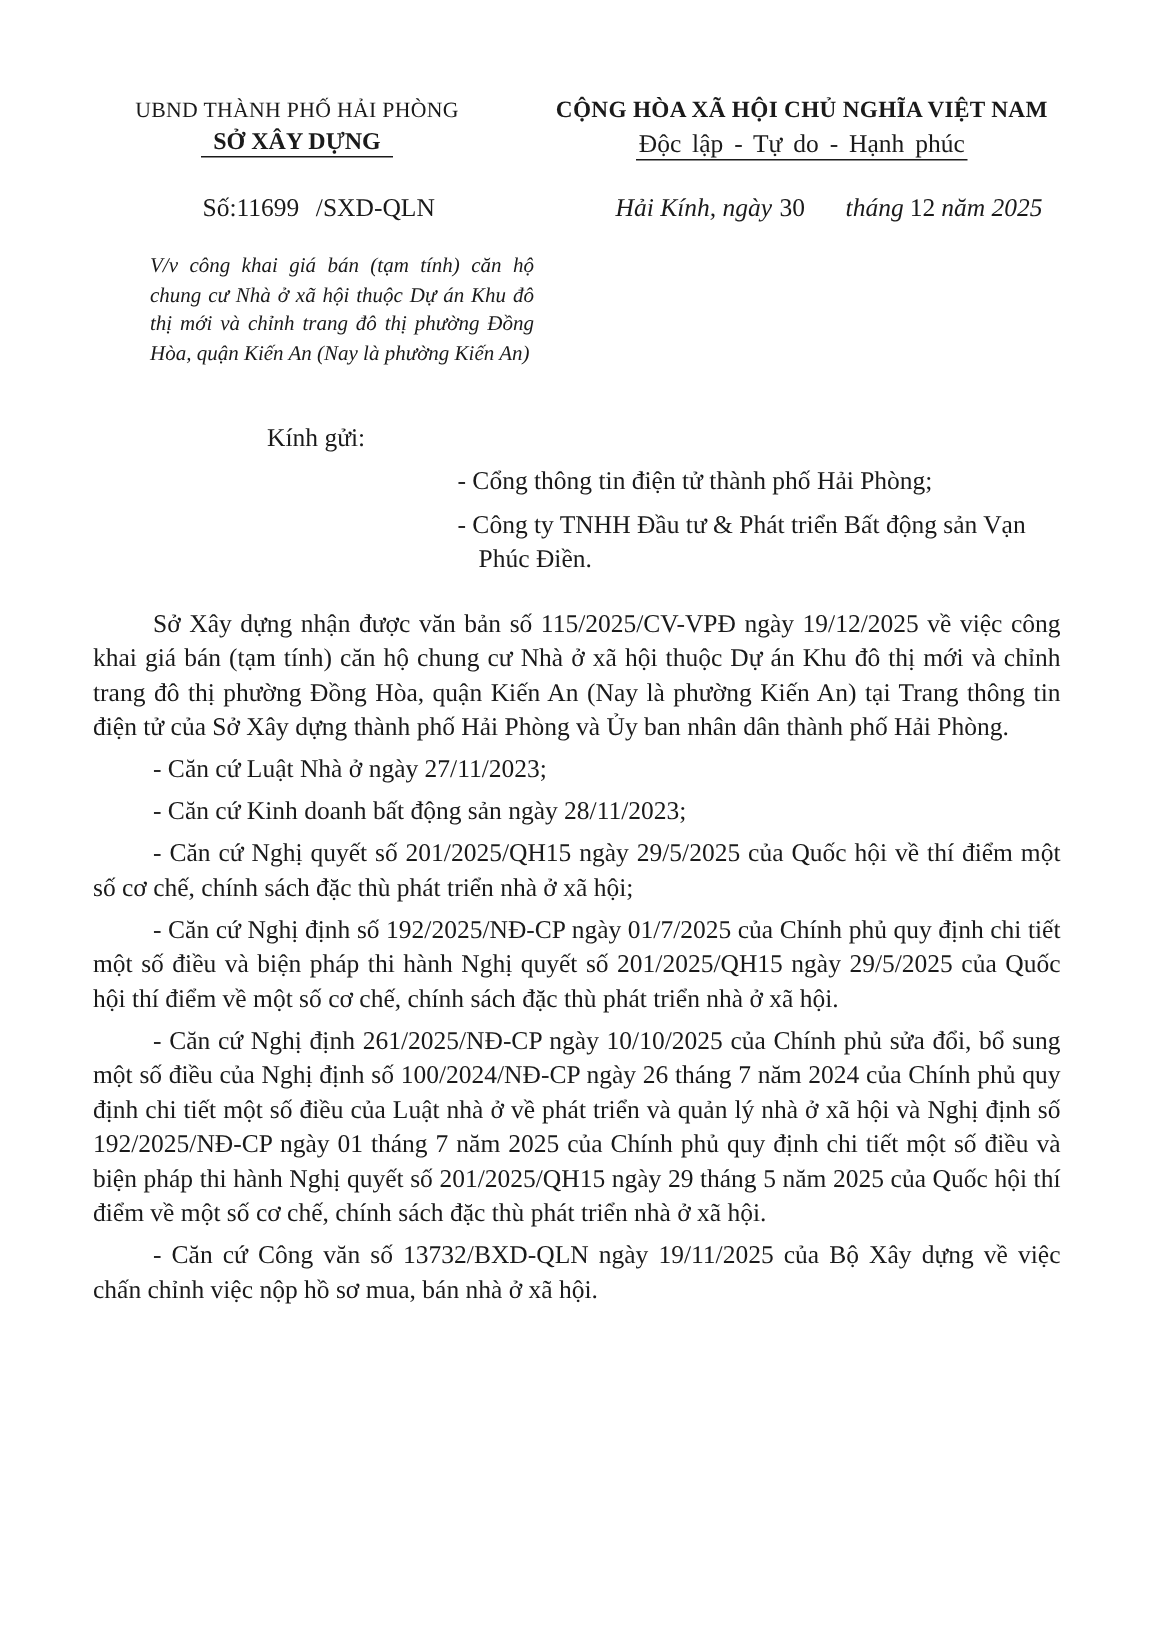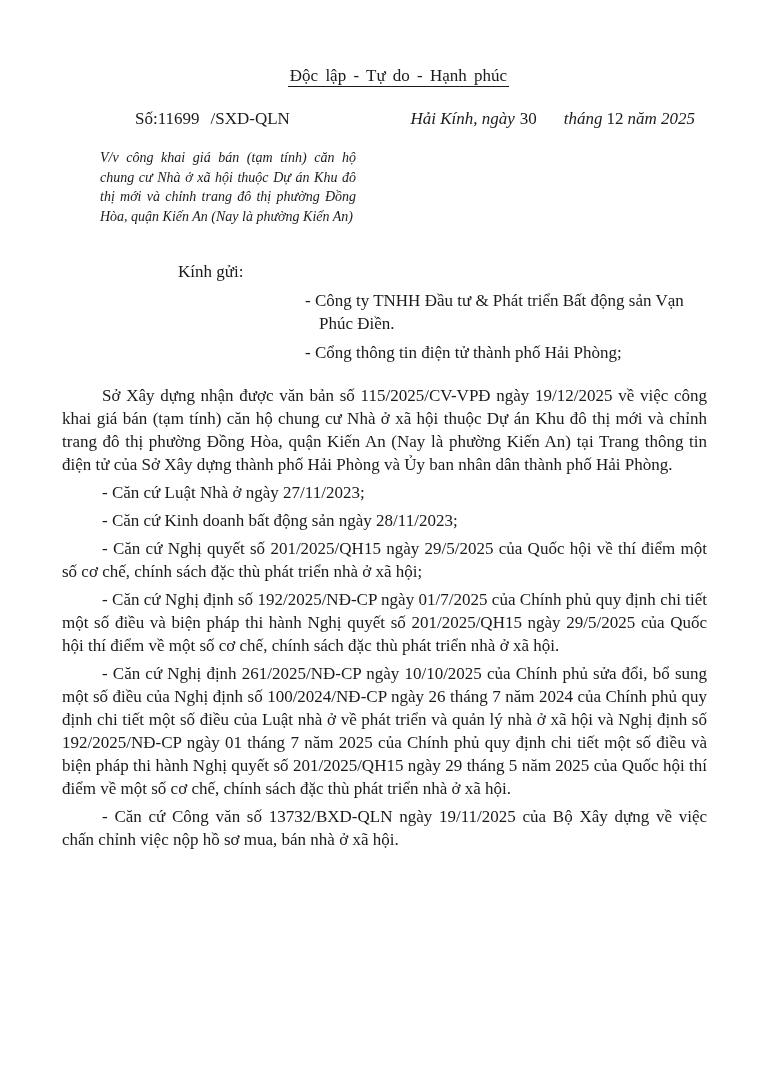--- a/index.html
+++ b/index.html
@@ -46,43 +46,50 @@
   
   .body-text { margin-top:20px; font-size:17px; line-height:23px; text-align:justify; }
   .body-text p { text-indent:40px; margin-bottom:5px; }
 </style>
 </head>
 <body>
 
 <div class="page">
 
   <div class="header">
+    <div class="header-left">
+      <div class="org-name">UBND THÀNH PHỐ HẢI PHÒNG</div>
+      <div class="dept-name">
+        <span>SỞ XÂY DỰNG</span>
+      </div>
+    </div>
     <div class="header-right">
+      <div class="national-line1">CỘNG HÒA XÃ HỘI CHỦ NGHĨA VIỆT NAM</div>
       <div class="national-line2">
         <span>Độc lập - Tự do - Hạnh phúc</span>
       </div>
     </div>
   </div>
 
   <div class="meta-row">
     <div class="doc-number">
       <span>Số:11699</span><span class="suffix">/SXD-QLN</span>
     </div>
     <div class="date-line">
       <span>Hải Kính, ngày</span><span class="fill day">30</span><span>tháng</span><span class="fill month">12</span><span>năm 2025</span>
     </div>
   </div>
 
   <div class="subject">V/v công khai giá bán (tạm tính) căn hộ chung cư Nhà ở xã hội thuộc Dự án Khu đô thị mới và chỉnh trang đô thị phường Đồng Hòa, quận Kiến An (Nay là phường Kiến An)</div>
 
   <div class="salutation">Kính gửi:</div>
 
   <div class="recipients">
+    <div class="recipient">- Cổng thông tin điện tử thành phố Hải Phòng;</div>
     <div class="recipient">- Công ty TNHH Đầu tư &amp; Phát triển Bất động sản Vạn Phúc Điền.</div>
-    <div class="recipient">- Cổng thông tin điện tử thành phố Hải Phòng;</div>
   </div>
 
   <div class="body-text">
     <p>Sở Xây dựng nhận được văn bản số 115/2025/CV-VPĐ ngày 19/12/2025 về việc công khai giá bán (tạm tính) căn hộ chung cư Nhà ở xã hội thuộc Dự án Khu đô thị mới và chỉnh trang đô thị phường Đồng Hòa, quận Kiến An (Nay là phường Kiến An) tại Trang thông tin điện tử của Sở Xây dựng thành phố Hải Phòng và Ủy ban nhân dân thành phố Hải Phòng.</p>
     <p>- Căn cứ Luật Nhà ở ngày 27/11/2023;</p>
     <p>- Căn cứ Kinh doanh bất động sản ngày 28/11/2023;</p>
     <p>- Căn cứ Nghị quyết số 201/2025/QH15 ngày 29/5/2025 của Quốc hội về thí điểm một số cơ chế, chính sách đặc thù phát triển nhà ở xã hội;</p>
     <p>- Căn cứ Nghị định số 192/2025/NĐ-CP ngày 01/7/2025 của Chính phủ quy định chi tiết một số điều và biện pháp thi hành Nghị quyết số 201/2025/QH15 ngày 29/5/2025 của Quốc hội thí điểm về một số cơ chế, chính sách đặc thù phát triển nhà ở xã hội.</p>
     <p>- Căn cứ Nghị định 261/2025/NĐ-CP ngày 10/10/2025 của Chính phủ sửa đổi, bổ sung một số điều của Nghị định số 100/2024/NĐ-CP ngày 26 tháng 7 năm 2024 của Chính phủ quy định chi tiết một số điều của Luật nhà ở về phát triển và quản lý nhà ở xã hội và Nghị định số 192/2025/NĐ-CP ngày 01 tháng 7 năm 2025 của Chính phủ quy định chi tiết một số điều và biện pháp thi hành Nghị quyết số 201/2025/QH15 ngày 29 tháng 5 năm 2025 của Quốc hội thí điểm về một số cơ chế, chính sách đặc thù phát triển nhà ở xã hội.</p>
     <p>- Căn cứ Công văn số 13732/BXD-QLN ngày 19/11/2025 của Bộ Xây dựng về việc chấn chỉnh việc nộp hồ sơ mua, bán nhà ở xã hội.</p>

